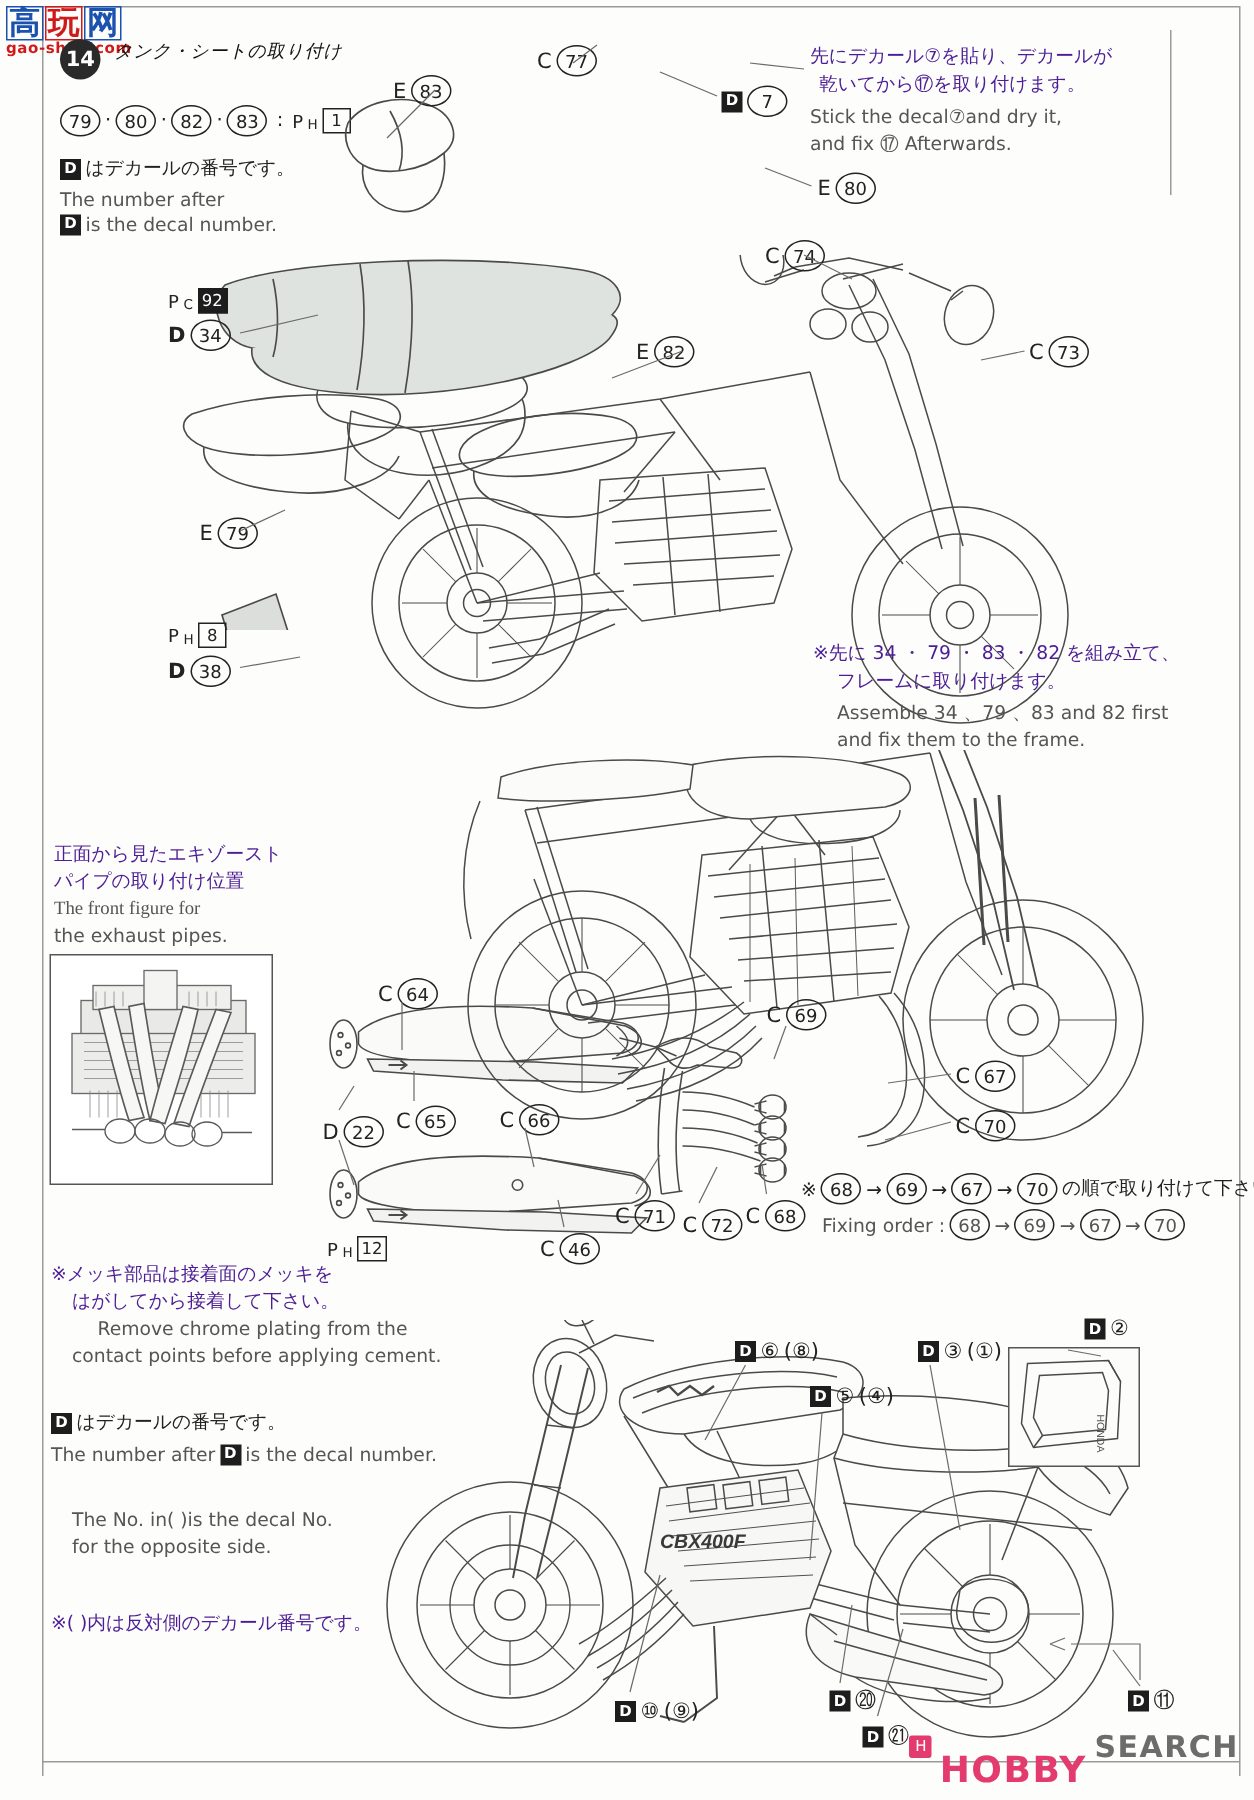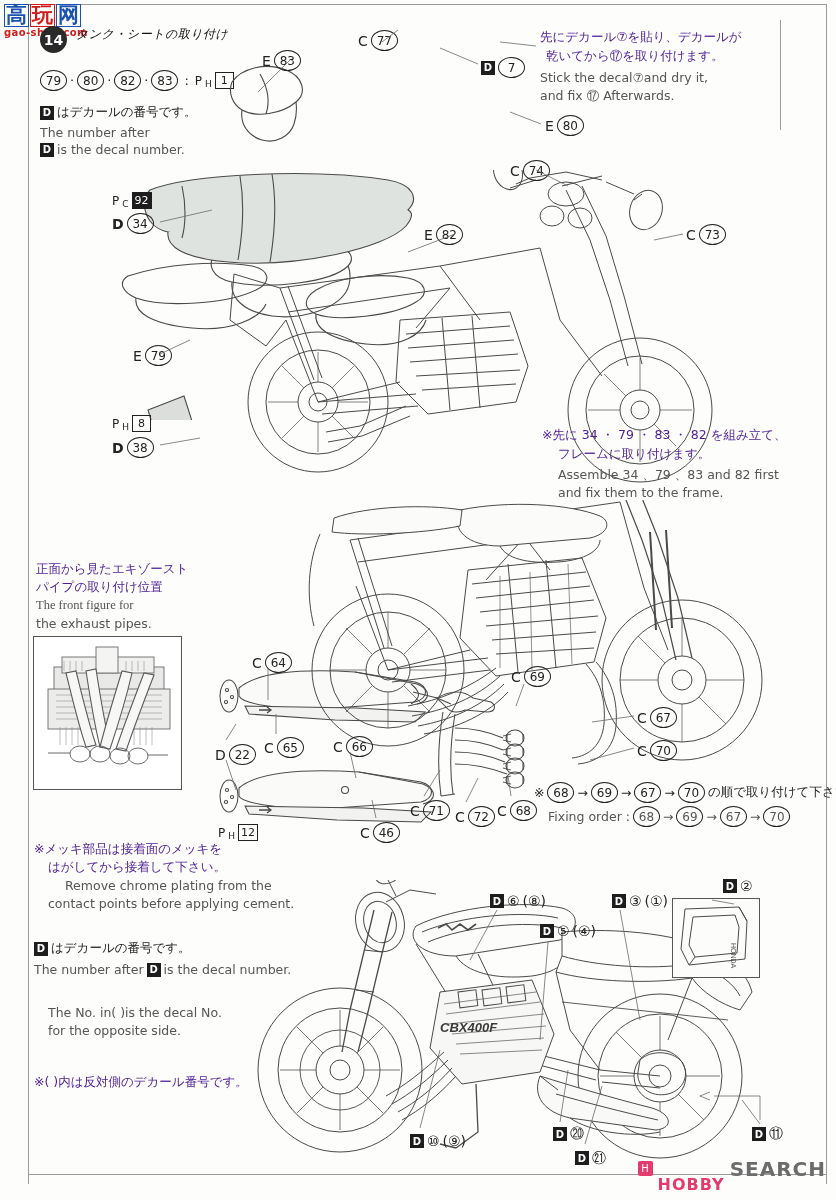--- a/index.html
+++ b/index.html
@@ -87,21 +87,21 @@
 
   
   #hs{
     position:absolute;right:10px;bottom:6px;display:flex;align-items:center;gap:5px;
   }
   #hs .mark{
     width:15px;height:15px;background:#e43b6e;color:#fff;font-size:10px;
     display:flex;align-items:center;justify-content:center;border-radius:2px;
     font-family:"DejaVu Sans",sans-serif;
   }
-  #hs .h1{color:#e43b6e;font-size:16px;font-weight:bold;letter-spacing:1px;
+  #hs .h1{color:#e43b6e;font-size:24px;font-weight:bold;letter-spacing:1px;
           font-family:"DejaVu Sans",sans-serif;margin-top:32px;}
   #hs .h2{color:#6c6c6c;font-size:20px;font-weight:bold;letter-spacing:1px;
           font-family:"DejaVu Sans",sans-serif;}
 </style>
 </head>
 <body>
 
 <div id="sheet">
 
   <div class="vrule" style="left:28px;top:4px;height:1180px;"></div>

